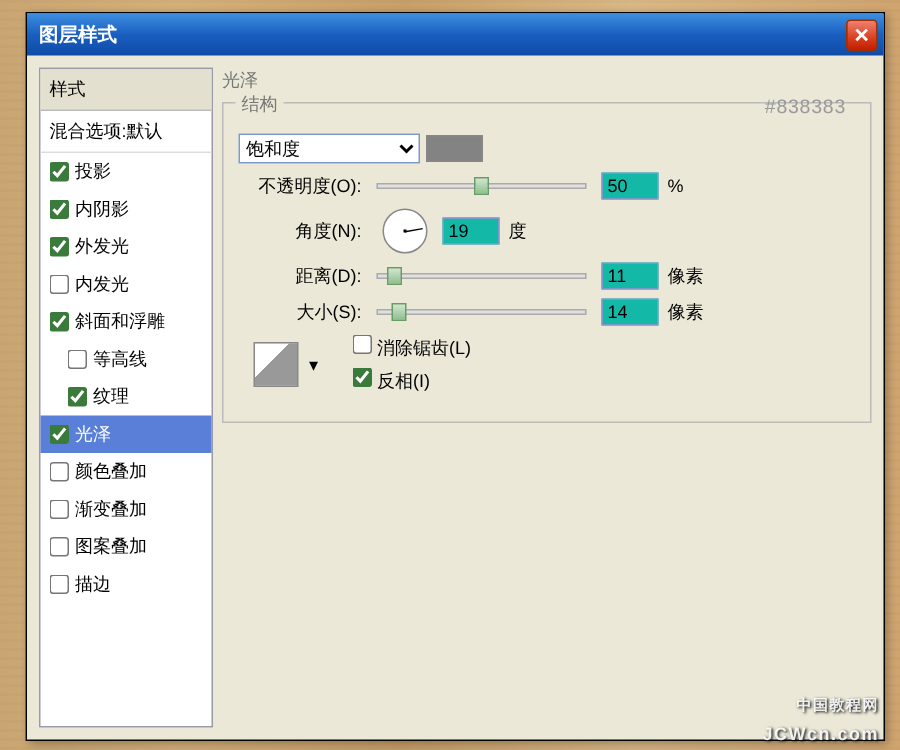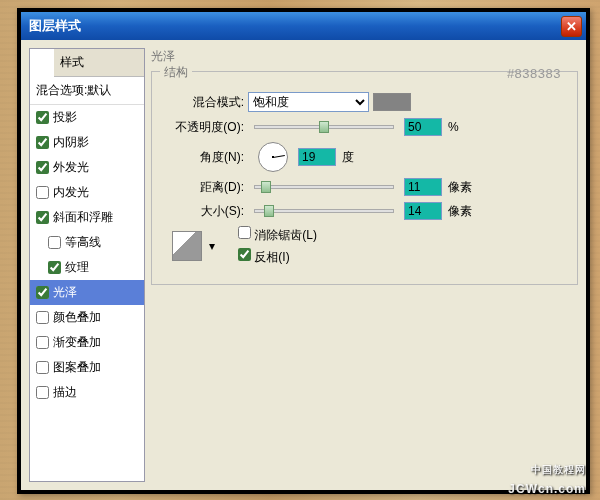--- a/index.html
+++ b/index.html
@@ -1,24 +1,24 @@
 <!DOCTYPE html>
 <html><head>
 <meta charset="utf-8">
 <style>
 * { box-sizing: border-box; margin: 0; padding: 0; font-family: "Microsoft YaHei", SimSun, Arial, sans-serif; font-size: 12px; }
 body { background: linear-gradient(90deg, #c9a571 0%, #d4b07a 20%, #c89f68 45%, #d8b885 70%, #cfa46f 100%); width: 600px; height: 500px; position: relative; }
 .wood-grain { position: absolute; inset: 0; background: repeating-linear-gradient(0deg, rgba(0,0,0,0.02) 0px, rgba(0,0,0,0.02) 2px, transparent 2px, transparent 6px); }
-.panel { position: absolute; left: 17px; top: 8px; right: 10px; bottom: 6px; background: #ebe8d7; border: 4px solid #000000; box-shadow: 2px 2px 6px rgba(0,0,0,0.3); }
+.panel { position: absolute; left: 17px; top: 8px; right: 10px; bottom: 6px; background: #ebe8d7; border: 1px solid #000000; box-shadow: 2px 2px 6px rgba(0,0,0,0.3); }
 .titlebar { height: 28px; background: linear-gradient(180deg, #3d8fe0 0%, #1a5fc0 50%, #0f4ba8 100%); display: flex; align-items: center; padding: 0 4px; color: #fff; font-weight: bold; }
 .titlebar span { flex: 1; padding-left: 4px; font-size: 13px; }
 .close-btn { width: 21px; height: 21px; background: linear-gradient(180deg, #f08070 0%, #d84020 60%, #c02000 100%); border: 1px solid #a03000; border-radius: 3px; color: #fff; display: flex; align-items: center; justify-content: center; font-weight: bold; cursor: pointer; }
 .body { position: absolute; top: 28px; left: 0; right: 0; bottom: 0; display: flex; padding: 8px; gap: 6px; }
 .styles-box { width: 116px; border: 1px solid #99a; background: #fff; }
-.styles-hdr { background: #e4e0d0; padding: 5px 6px; border-bottom: 1px solid #bbb; margin-left: 24px; }
+.styles-hdr { background: #e4e0d0; padding: 5px 6px; border-bottom: 1px solid #bbb; }
 .styles-list { }
 .style-item { padding: 4px 6px; display: flex; align-items: center; gap: 4px; cursor: pointer; }
 .style-item.indent { padding-left: 18px; }
 .style-item.selected { background: #5a7fd8; color: #fff; }
 .style-item input { margin: 0; }
 .blend-row { border-bottom: 1px solid #ddd; padding: 5px 6px; }
 .main { flex: 1; position: relative; }
 .sect-title { color: #777; margin-bottom: 2px; }
 .fieldset { border: 1px solid #bbb; position: relative; padding: 14px 10px 12px; margin-top: 6px; }
 .legend { position: absolute; top: -8px; left: 8px; background: #ebe8d7; padding: 0 4px; color: #777; }
@@ -114,21 +114,20 @@
         </div>
     </div>
 
     <div class="main">
       <div class="sect-title">光泽</div>
       <div class="fieldset">
         <div class="legend">结构</div>
         <div class="hex">#838383</div>
 
         <div class="row">
-          <span class="lbl">混合模式:</span>
           <select>
             <option>饱和度</option>
           </select>
           <div class="swatch" style="background:#838383"></div>
         </div>
 
         <div class="row">
           <span class="lbl">不透明度(O):</span>
           <div class="slider">
               <div class="thumb" style="left:50%"></div>

